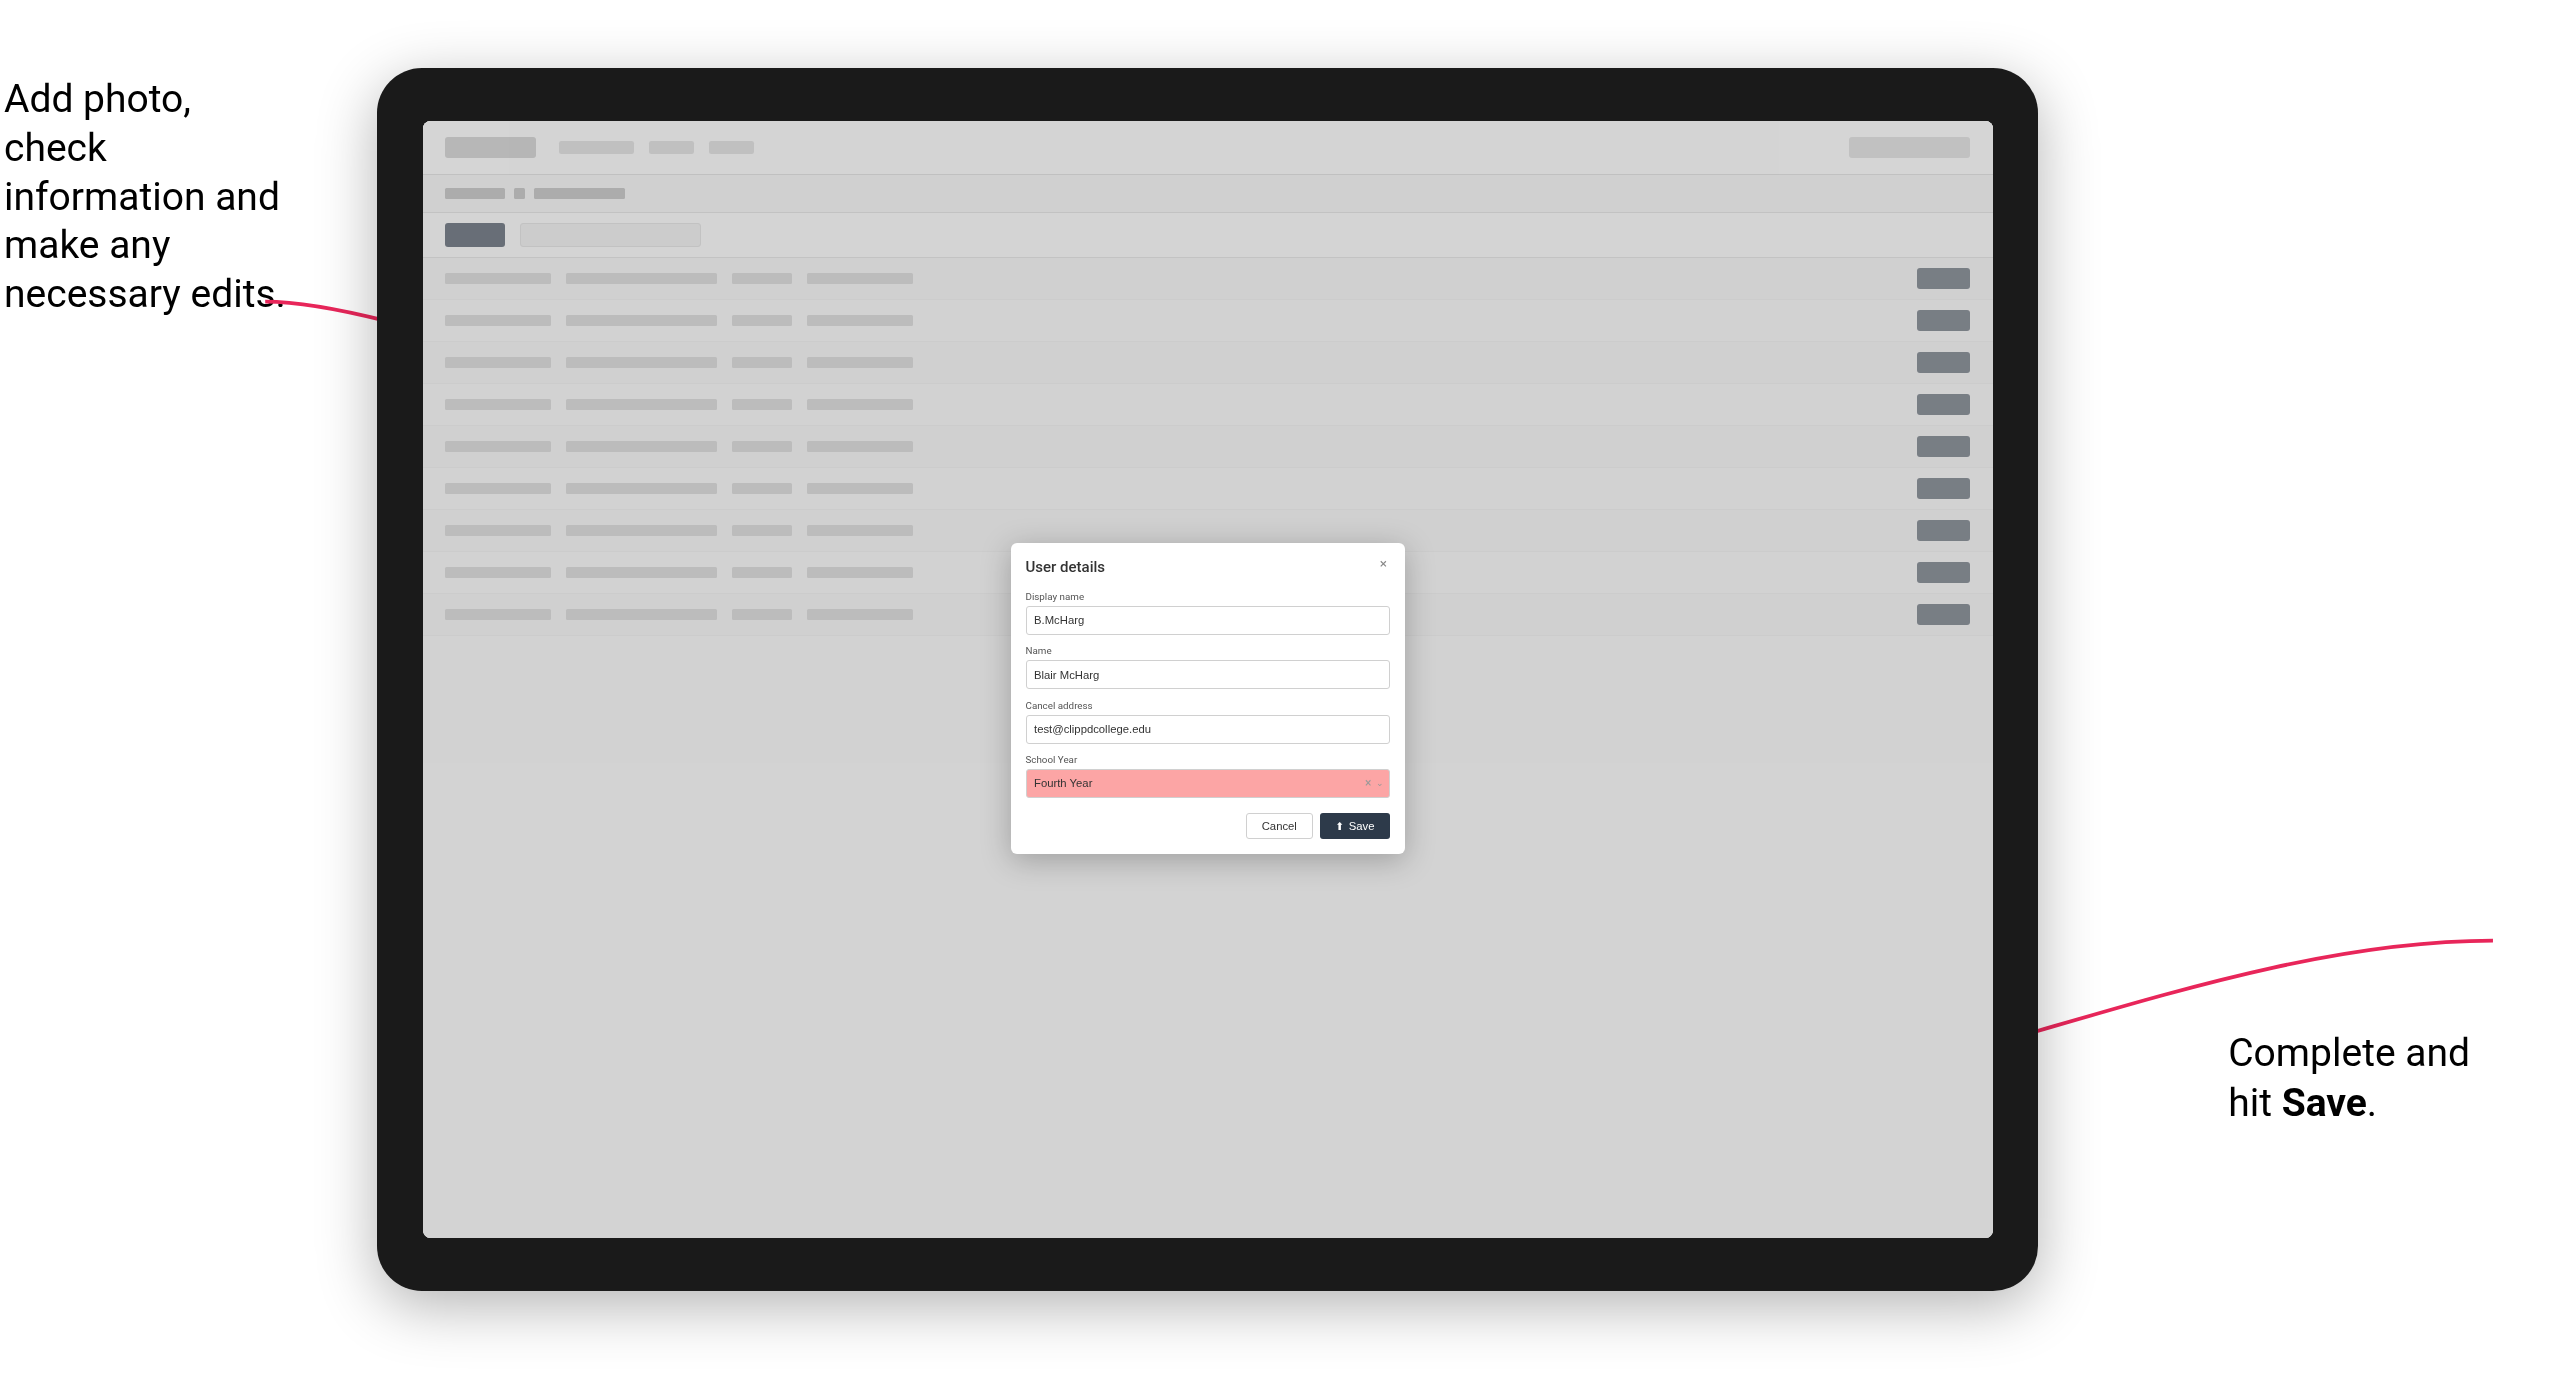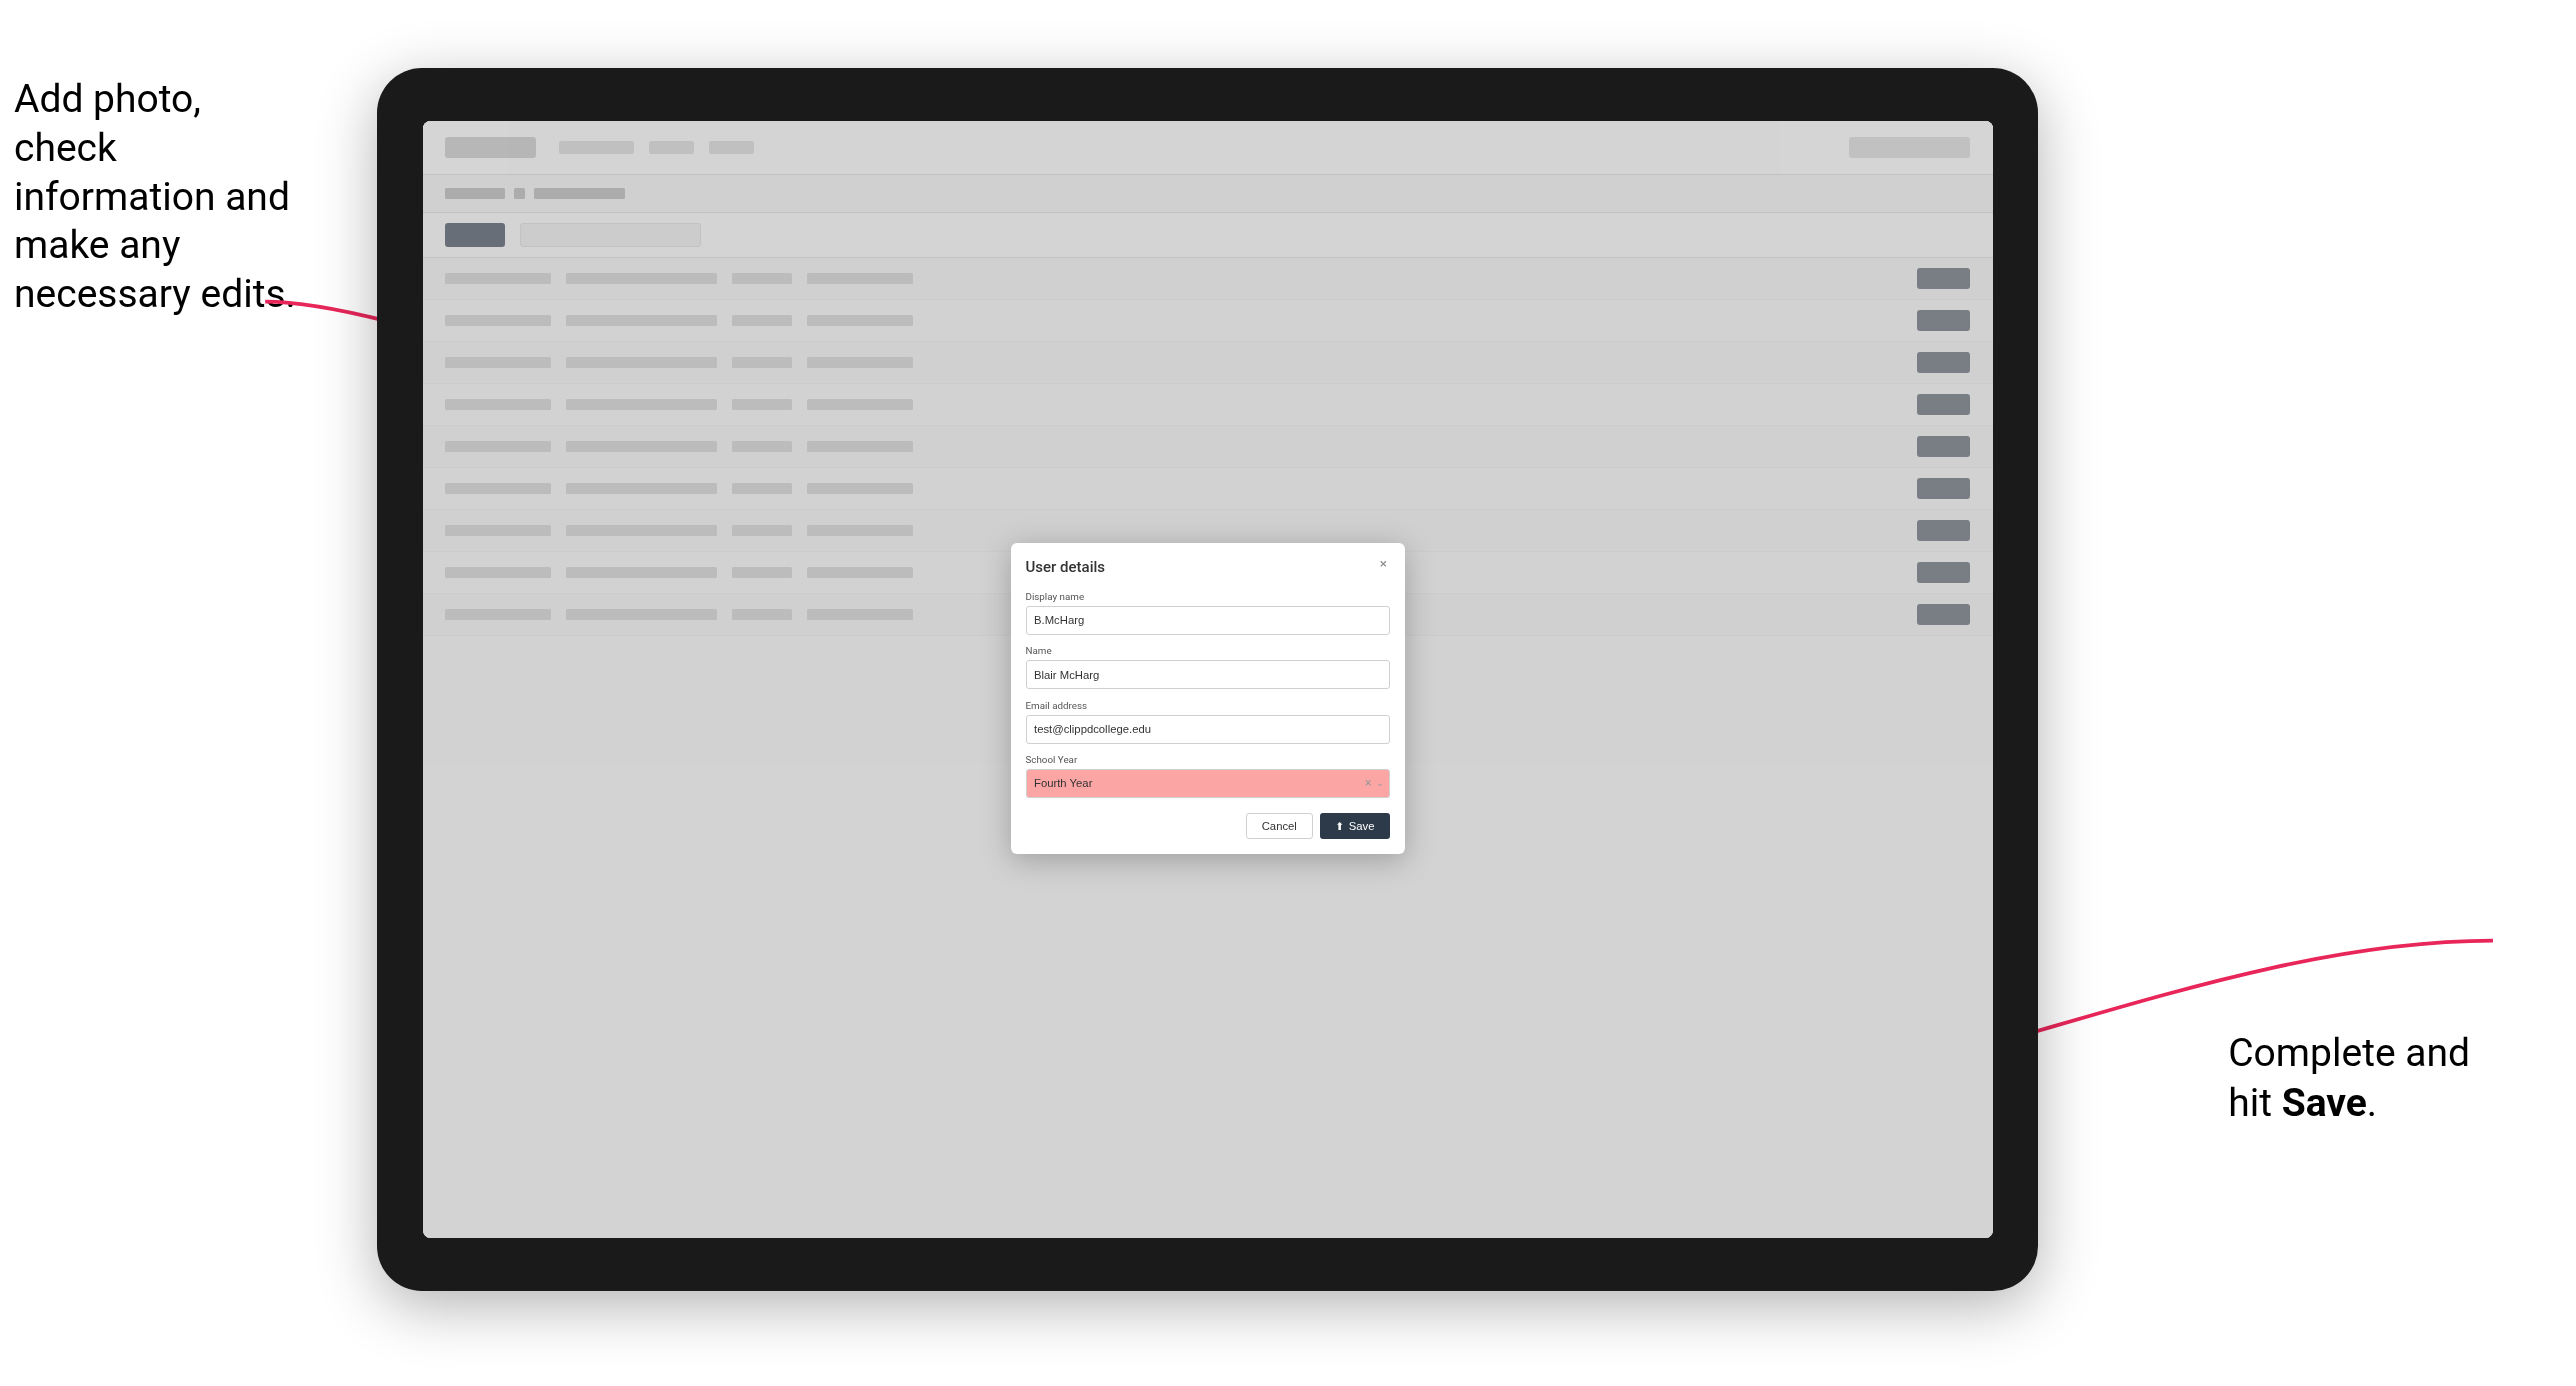--- a/index.html
+++ b/index.html
@@ -9,21 +9,21 @@
       width: 2576px;
       height: 1386px;
       position: relative;
       overflow: hidden;
     }
 
     
     .annotation-left {
       position: absolute;
       top: 75px;
-      left: 14px;
+      left: 4px;
       font-size: 39px;
       font-weight: 400;
       line-height: 1.25;
       color: #000;
       max-width: 287px;
     }
 
     .annotation-right {
       position: absolute;
       bottom: 257px;
@@ -545,21 +545,21 @@
           <label class="form-label">Display name</label>
           <input type="text" class="form-input" value="B.McHarg" style="">
         </div>
 
         <div class="form-group">
           <label class="form-label">Name</label>
           <input type="text" class="form-input" value="Blair McHarg" style="">
         </div>
 
         <div class="form-group">
-          <label class="form-label">Email address</label>
+          <label class="form-label">Cancel address</label>
           <input type="text" class="form-input" value="test@clippdcollege.edu" style="">
         </div>
 
         <div class="form-group">
           <label class="form-label">School Year</label>
           <div class="select-container">
             <select class="select-input">
               <option value="first_year">First Year</option>
               <option value="second_year">Second Year</option>
               <option value="third_year">Third Year</option>

